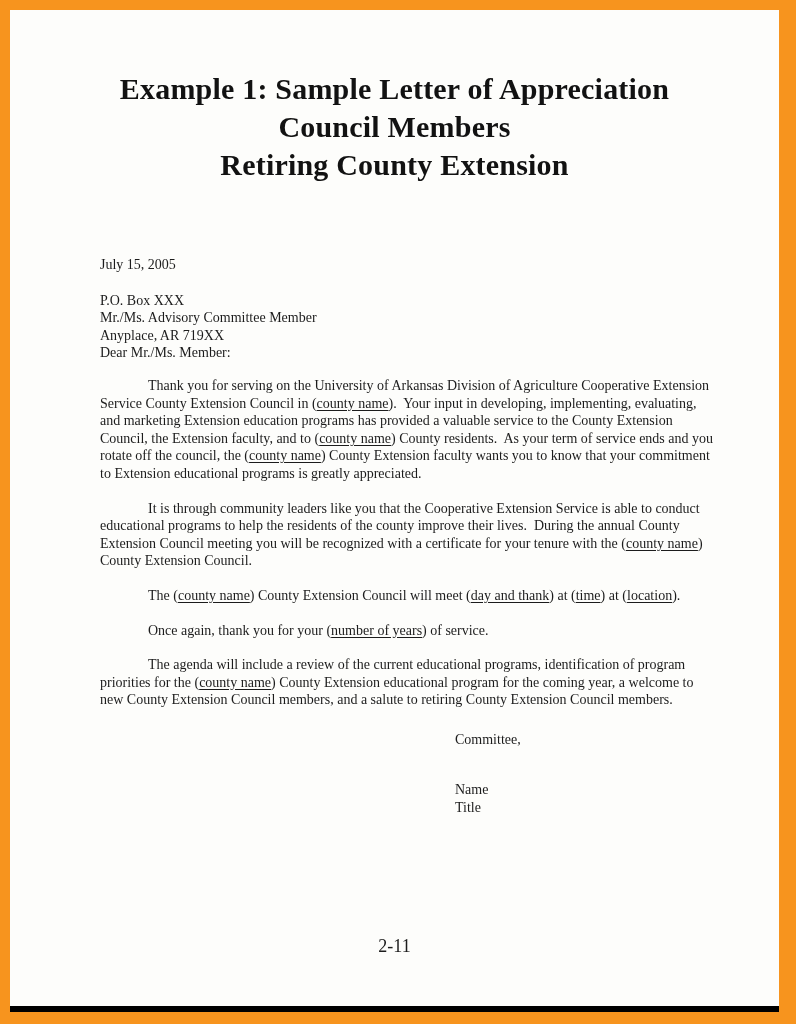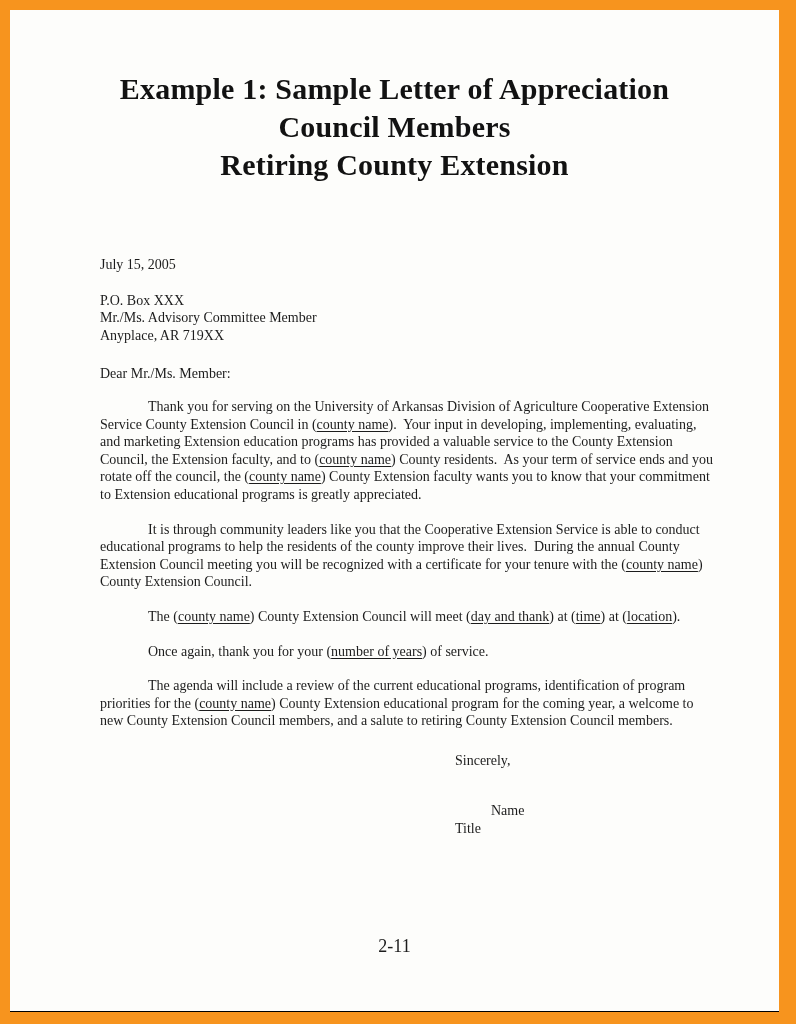--- a/index.html
+++ b/index.html
@@ -13,48 +13,48 @@
     position: relative;
     width: 796px; height: 1024px;
     background: #F7941E;           
     overflow: hidden;
   }
   .page {
     position: absolute;
     left: 10px; top: 10px;
     width: 769px; height: 1002px;
     background: #FDFDFB;
-    border-bottom: 1px solid #000000; 
+    border-bottom: 6px solid #000000; 
   }
   .title-block {
     margin-top: 60px;
     text-align: center;
     font-weight: bold;
     font-size: 30px;
     line-height: 38px;
     letter-spacing: 0.2px;
     color: #121212;
   }
   .body-column {
     margin-left: 90px;
     width: 614px;
     font-size: 14px;
     line-height: 17.6px;
   }
   .date-line { margin-top: 72px; }
   .recipient-block { margin-top: 18px; }
-  .salutation { margin-top: 21px; margin-bottom: 15px; }
+  .salutation { margin-bottom: 15px; }
   .para {
     margin: 0 0 17px 0;
     text-indent: 48px;
     white-space: pre-wrap;
   }
   .u { text-decoration: underline; text-underline-offset: 2px; }
   .signature-block { margin-left: 355px; margin-top: 22px; }
-  .signature-names { margin-top: 33px; margin-left: 36px; }
+  .signature-names { margin-top: 33px; }
   .page-number {
     position: absolute;
     left: 0; right: 0;
     top: 926px;
     text-align: center;
     font-size: 18px;
   }
 </style>
 </head>
 <body>
@@ -81,21 +81,21 @@
 
       <div>
           <p class="para"><span>Thank you for serving on the University of Arkansas Division of Agriculture Cooperative Extension Service County Extension Council in (</span><span class="u">county name</span><span>).  Your input in developing, implementing, evaluating, and marketing Extension education programs has provided a valuable service to the County Extension Council, the Extension faculty, and to (</span><span class="u">county name</span><span>) County residents.  As your term of service ends and you rotate off the council, the (</span><span class="u">county name</span><span>) County Extension faculty wants you to know that your commitment to Extension educational programs is greatly appreciated.</span></p>
           <p class="para"><span>It is through community leaders like you that the Cooperative Extension Service is able to conduct educational programs to help the residents of the county improve their lives.  During the annual County Extension Council meeting you will be recognized with a certificate for your tenure with the (</span><span class="u">county name</span><span>) County Extension Council.</span></p>
           <p class="para"><span>The (</span><span class="u">county name</span><span>) County Extension Council will meet (</span><span class="u">day and thank</span><span>) at (</span><span class="u">time</span><span>) at (</span><span class="u">location</span><span>).</span></p>
           <p class="para"><span>Once again, thank you for your (</span><span class="u">number of years</span><span>) of service.</span></p>
           <p class="para"><span>The agenda will include a review of the current educational programs, identification of program priorities for the (</span><span class="u">county name</span><span>) County Extension educational program for the coming year, a welcome to new County Extension Council members, and a salute to retiring County Extension Council members.</span></p>
         </div>
 
       <div class="signature-block">
-        <div>Sincerely,</div>
+        <div>Committee,</div>
         <div class="signature-names">Name</div>
         <div>Title</div>
       </div>
     </div>
 
     <div class="page-number">2-11</div>
 
   </div>
 </div>
 

